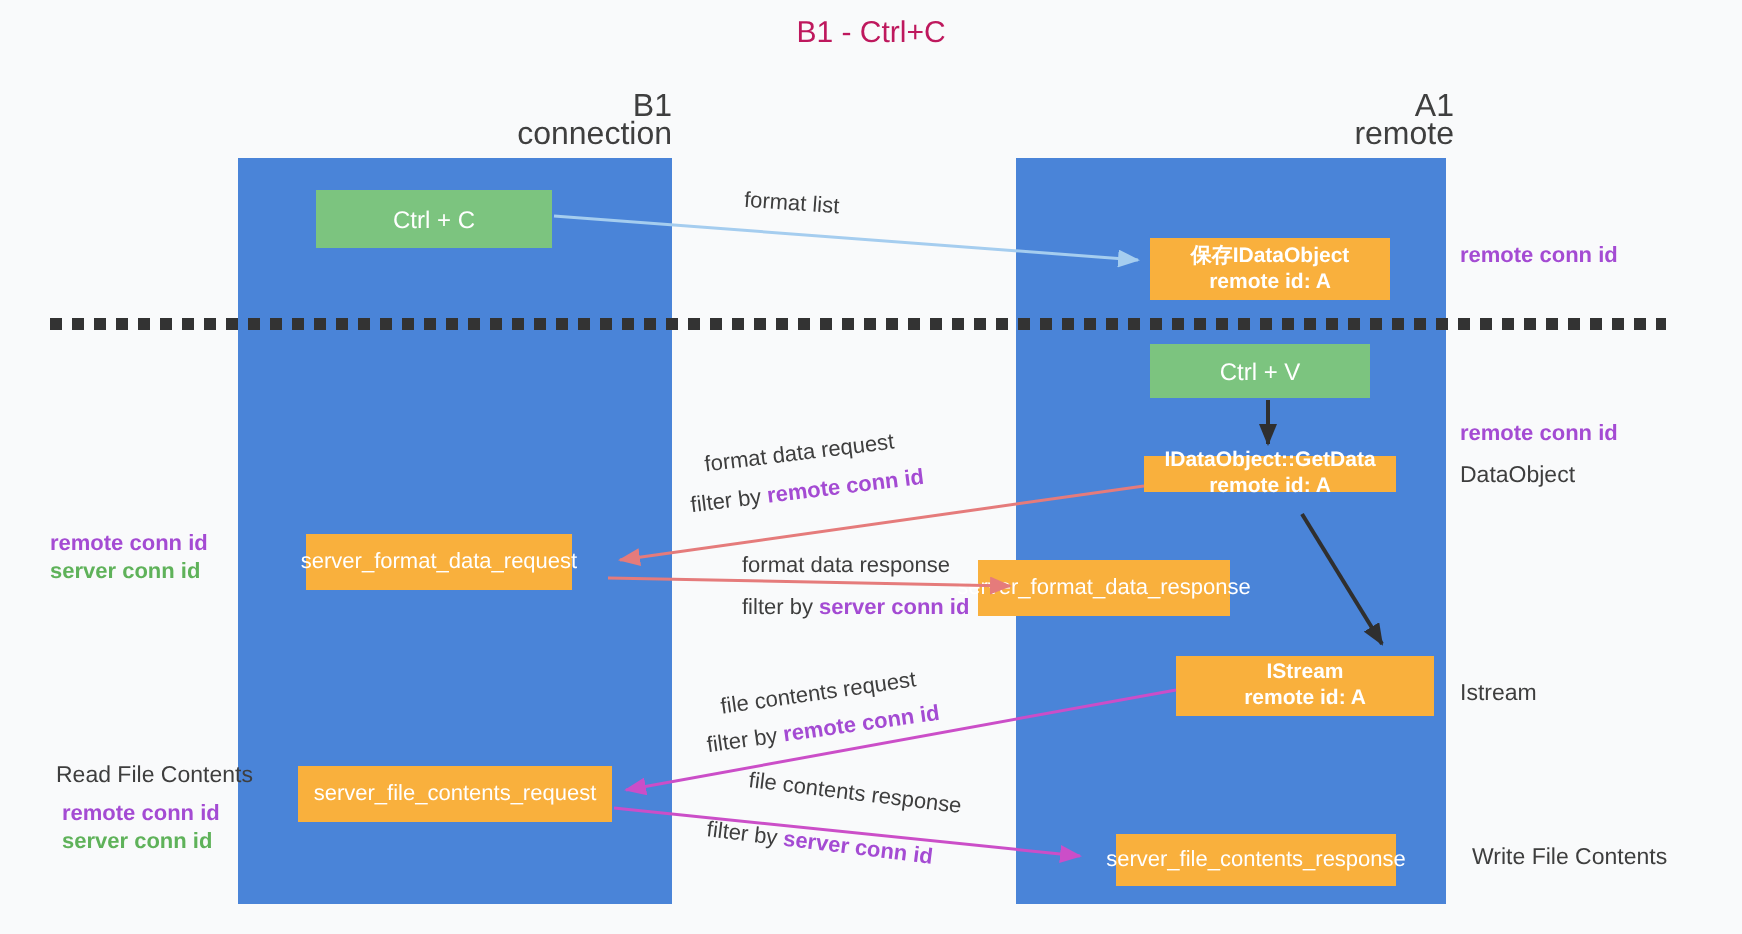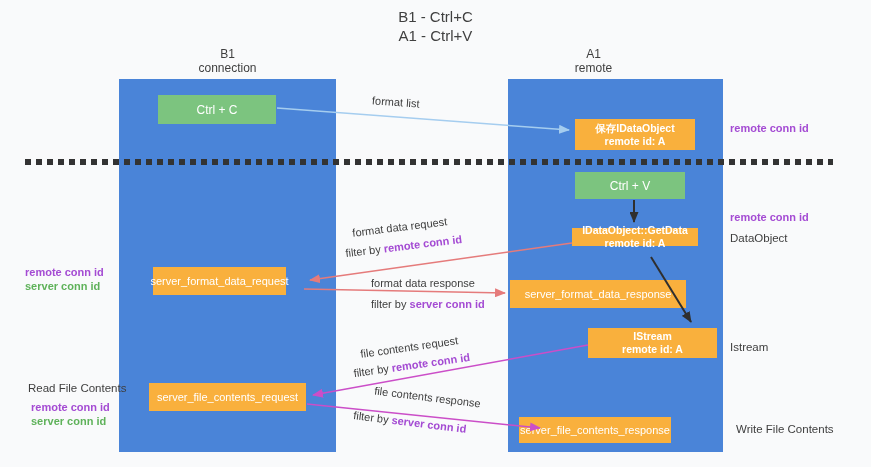--- a/index.html
+++ b/index.html
@@ -1,44 +1,44 @@
 <!DOCTYPE html>
 <html style="--bg: #f9fafb; --blue: #4a84d8; --green: #7cc47f; --orange: #f9b03d; --purple: #a44bd3; --greentx: #5fb25a;"><head>
 <meta charset="utf-8">
 <style>
   html,body{margin:0;padding:0;}
   body{font-family:"Liberation Sans","DejaVu Sans",sans-serif;background:#f7f8fa;}
   .canvas{position:relative;width:871px;height:467px;background:var(--bg,#f9fafb);overflow:hidden;}
 
   .title{position:absolute;left:0;top:7px;width:871px;text-align:center;
-         font-size:15px;line-height:19px;color:#404040;}
+         font-size:15px;line-height:19px;color:#be185d;}
 
-  .col-header{position:absolute;text-align:center;font-size:12px;line-height:14px;color:#3f3f3f;}
+  .col-header{position:absolute;text-align:right;font-size:16px;line-height:14px;color:#3f3f3f;}
   .col-header.left{left:119px;top:47px;width:217px;}
-  .col-header.right{left:486px;top:47px;width:215px;}
+  .col-header.right{left:512px;top:47px;width:215px;}
 
   .column{position:absolute;top:79px;height:373px;background:var(--blue,#4a84d8);z-index:1;}
   .column.left{left:119px;width:217px;}
   .column.right{left:508px;width:215px;}
 
   .node{position:absolute;z-index:3;display:flex;flex-direction:column;justify-content:center;
         align-items:center;color:#fff;text-align:center;}
   .green{background:var(--green,#7cc47f);font-size:12px;}
   .orange{background:var(--orange,#f9b03d);font-size:11px;}
   .node .l2{font-size:10.5px;line-height:13px;font-weight:bold;}
 
   #ctrl-c{left:158px;top:95px;width:118px;height:29px;}
   #save-obj{left:575px;top:119px;width:120px;height:31px;}
   #ctrl-v{left:575px;top:172px;width:110px;height:27px;}
   #getdata{left:572px;top:228px;width:126px;height:18px;}
   #fmt-req{left:153px;top:267px;width:133px;height:28px;}
-  #fmt-resp{left:510px;top:280px;width:176px;height:28px;}
+  #fmt-resp{left:489px;top:280px;width:126px;height:28px;}
   #istream-box{left:588px;top:328px;width:129px;height:30px;}
   #file-req{left:149px;top:383px;width:157px;height:28px;}
-  #file-resp{left:519px;top:417px;width:152px;height:26px;}
+  #file-resp{left:558px;top:417px;width:140px;height:26px;}
 
   .divider{position:absolute;left:25px;top:159px;width:808px;height:6px;z-index:5;
            background-image:repeating-linear-gradient(90deg,#333 0 6px,transparent 6px 11px);}
 
   svg.wires{position:absolute;left:0;top:0;z-index:4;pointer-events:none;}
 
   .elabel{position:absolute;z-index:6;white-space:nowrap;font-size:11px;color:#3e3e3e;}
   .purple{color:var(--purple,#a44bd3);font-weight:bold;}
   .greentx{color:var(--greentx,#5fb25a);font-weight:bold;}
   .dark{color:#3e3e3e;font-weight:normal;font-size:11.5px;}
@@ -64,21 +64,20 @@
   #sl-l3{left:31px;top:401px;}
   #sl-l4{left:31px;top:415px;}
 </style>
 </head>
 <body>
 
 <div class="canvas">
 
   <div class="title">
     <div>B1 - Ctrl+C</div>
-    <div>A1 - Ctrl+V</div>
   </div>
 
   <div class="col-header left">
     <div>B1</div>
     <div>connection</div>
   </div>
   <div class="col-header right">
     <div>A1</div>
     <div>remote</div>
   </div>

